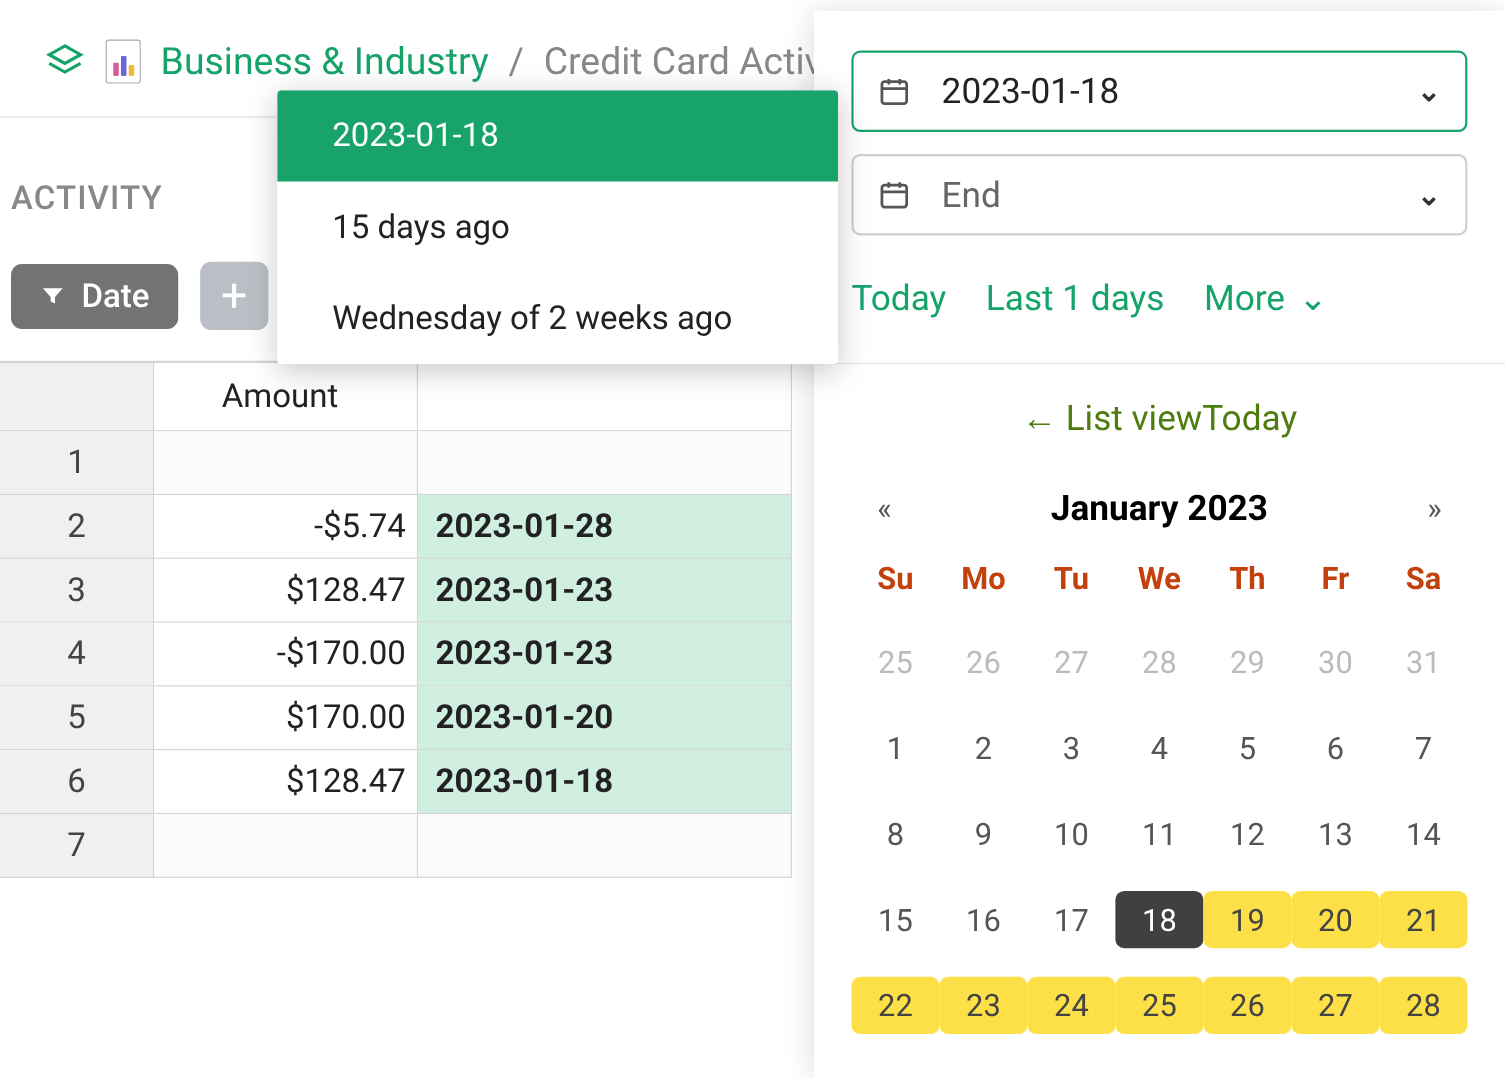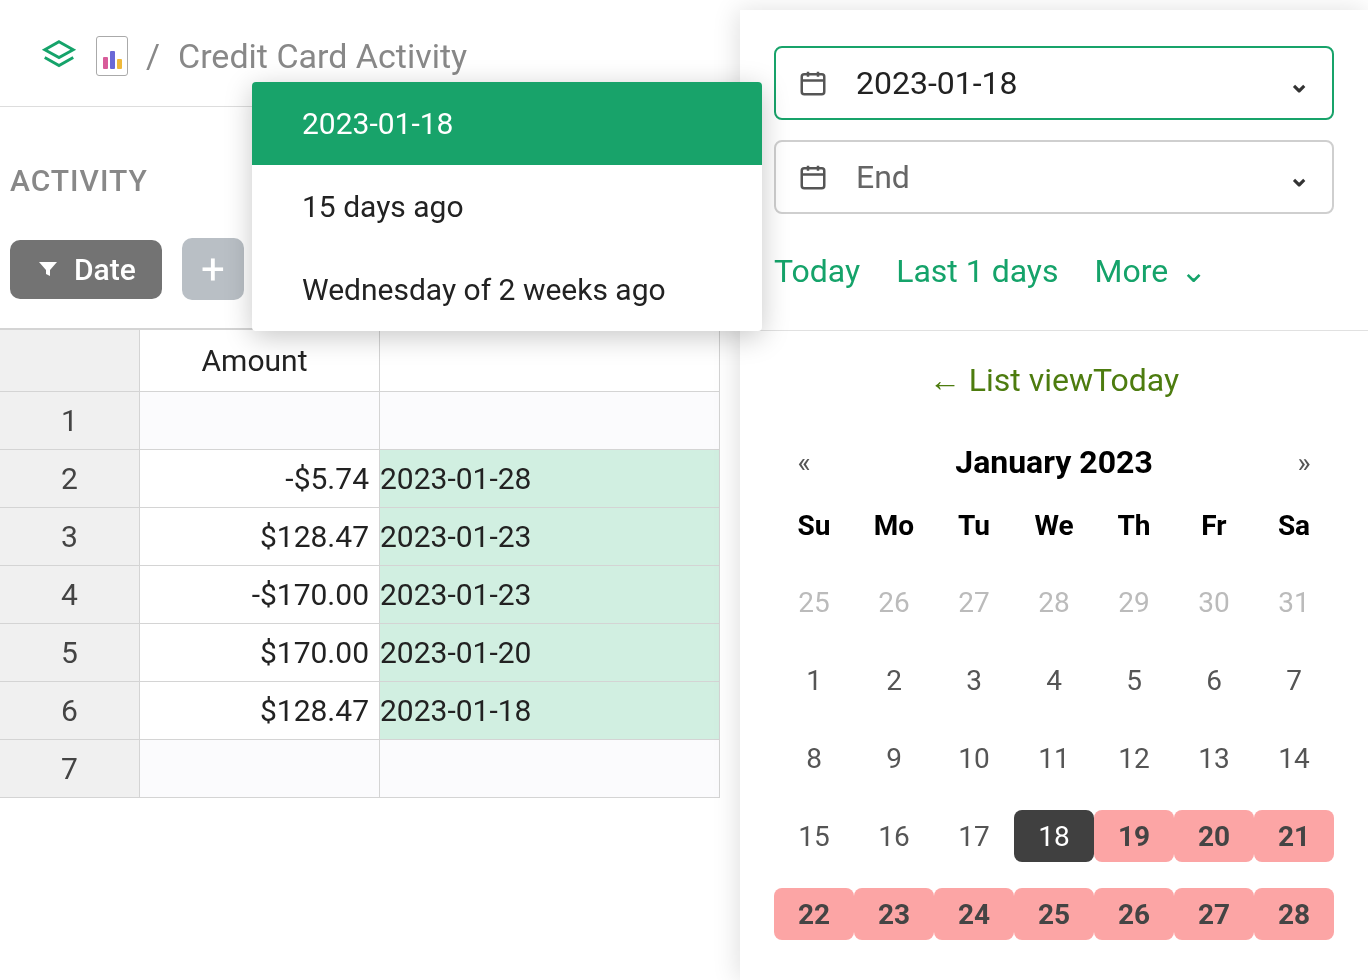--- a/index.html
+++ b/index.html
@@ -42,21 +42,21 @@
     width: 62px; height: 62px; border-radius: 10px; background: #b9bfc5; color: #fff;
     display: flex; align-items: center; justify-content: center; font-size: 42px;
   }
   
   
   .grid { margin-top: 28px; border-top: 2px solid #d4d4d4; }
   .row { display: flex; font-size: 30px; }
   .row > div { border-right: 1px solid #d4d4d4; border-bottom: 1px solid #d4d4d4; display: flex; align-items: center; }
   .c-idx { width: 140px; justify-content: center; background: #f0f0f0; color: #444; }
   .c-amt { width: 240px; justify-content: flex-end; padding-right: 10px; }
-  .c-date { width: 340px; padding-left: 0; }
+  .c-date { width: 340px; padding-left: 16px; font-weight: bold; }
   .hdr .c-idx { background: #f0f0f0; }
   .hdr { height: 62px; font-weight: 400; }
   .body .row { height: 58px; }
   .body .c-date { background: #d1efe1; }
   .body .row:first-child .c-amt,
   .body .row:first-child .c-date,
   .body .row:last-child .c-amt,
   .body .row:last-child .c-date { background: #fbfbfd; }
   
   
@@ -95,39 +95,40 @@
   
   .divider { border-top: 1px solid #e1e1e1; margin: 0 -34px 30px -34px; }
   
   .viewrow { display: flex; justify-content: center; font-size: 32px; color: #4d7c0f; margin-bottom: 44px; }
   
   
   .cal-head { display: grid; grid-template-columns: 60px 1fr 60px; align-items: center; margin-bottom: 28px; font-size: 32px; }
   .cal-head .nav { color: #555; font-size: 28px; text-align: center; cursor: pointer; }
   .cal-head .title { text-align: center; font-weight: 700; color: #000000; }
   .cal-grid { display: grid; grid-template-columns: repeat(7, 1fr); text-align: center; font-size: 28px; row-gap: 26px; }
-  .cal-grid .dow { font-weight: 700; color: #000000; padding-bottom: 8px; }
+  .cal-grid .dow { font-weight: 700; color: #c2410c; padding-bottom: 8px; }
   .cal-grid .d { color: #555; height: 52px; display: flex; align-items: center; justify-content: center; border-radius: 8px; cursor: pointer; }
   .cal-grid .d.outside { color: #bbb; }
-  .cal-grid .d.range { background: #fca5a5; color: #444; font-weight: bold; }
+  .cal-grid .d.range { background: #fde047; color: #444; }
   .cal-grid .d.sel { background: #404040; color: #fff; }
 </style>
 </head>
 <body>
 
 <div class="topbar">
   <svg class="layers-icon" viewBox="0 0 24 24" fill="none" stroke="currentColor" stroke-width="1.8">
       <path d="M12 3l9 5-9 5-9-5 9-5z"></path>
       <path d="M3 13l9 5 9-5"></path>
     </svg>
   <span class="doc-badge">
     <span class="b1"></span>
       <span class="b2"></span>
       <span class="b3"></span>
   </span>
+  <a class="crumb-link">Business &amp; Industry</a>
   <span class="crumb-sep">/</span>
   <span class="crumb-current">Credit Card Activity</span>
 </div>
 
 <div class="section-label">ACTIVITY</div>
 
 <div class="filter-row">
   <div class="date-chip">
     <svg width="24" height="24" viewBox="0 0 24 24" fill="currentColor">
         <path d="M3 5h18l-7 8v6l-4-2v-4L3 5z"></path>

